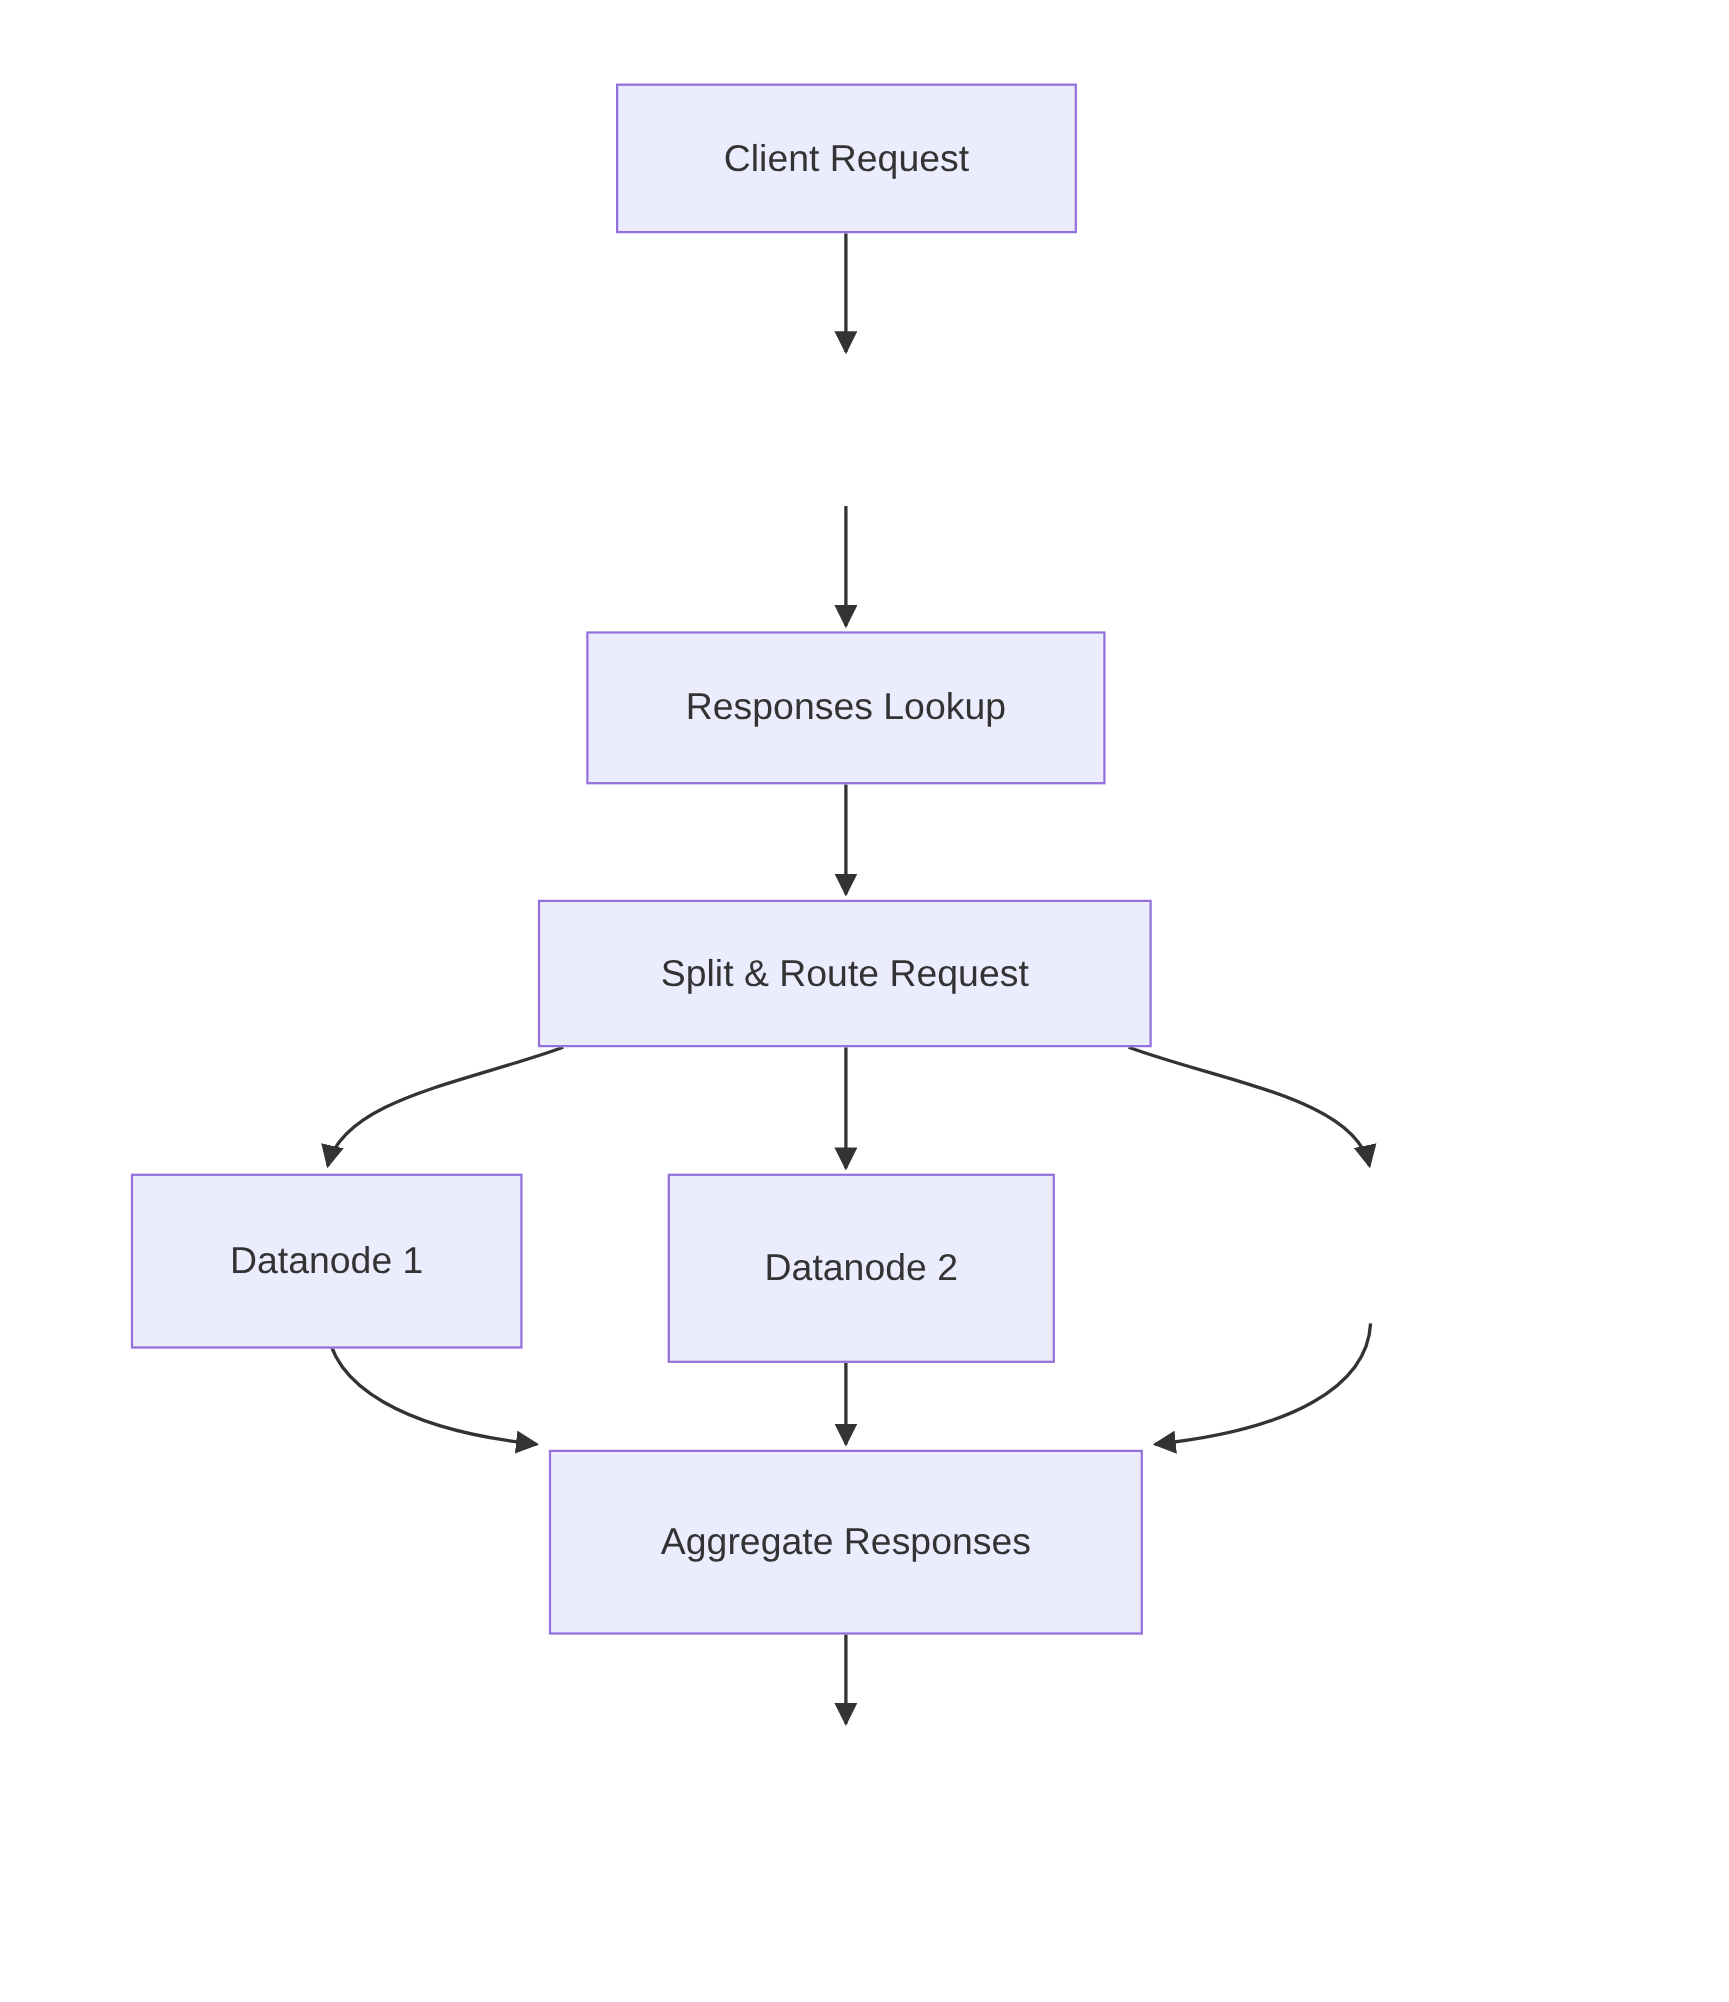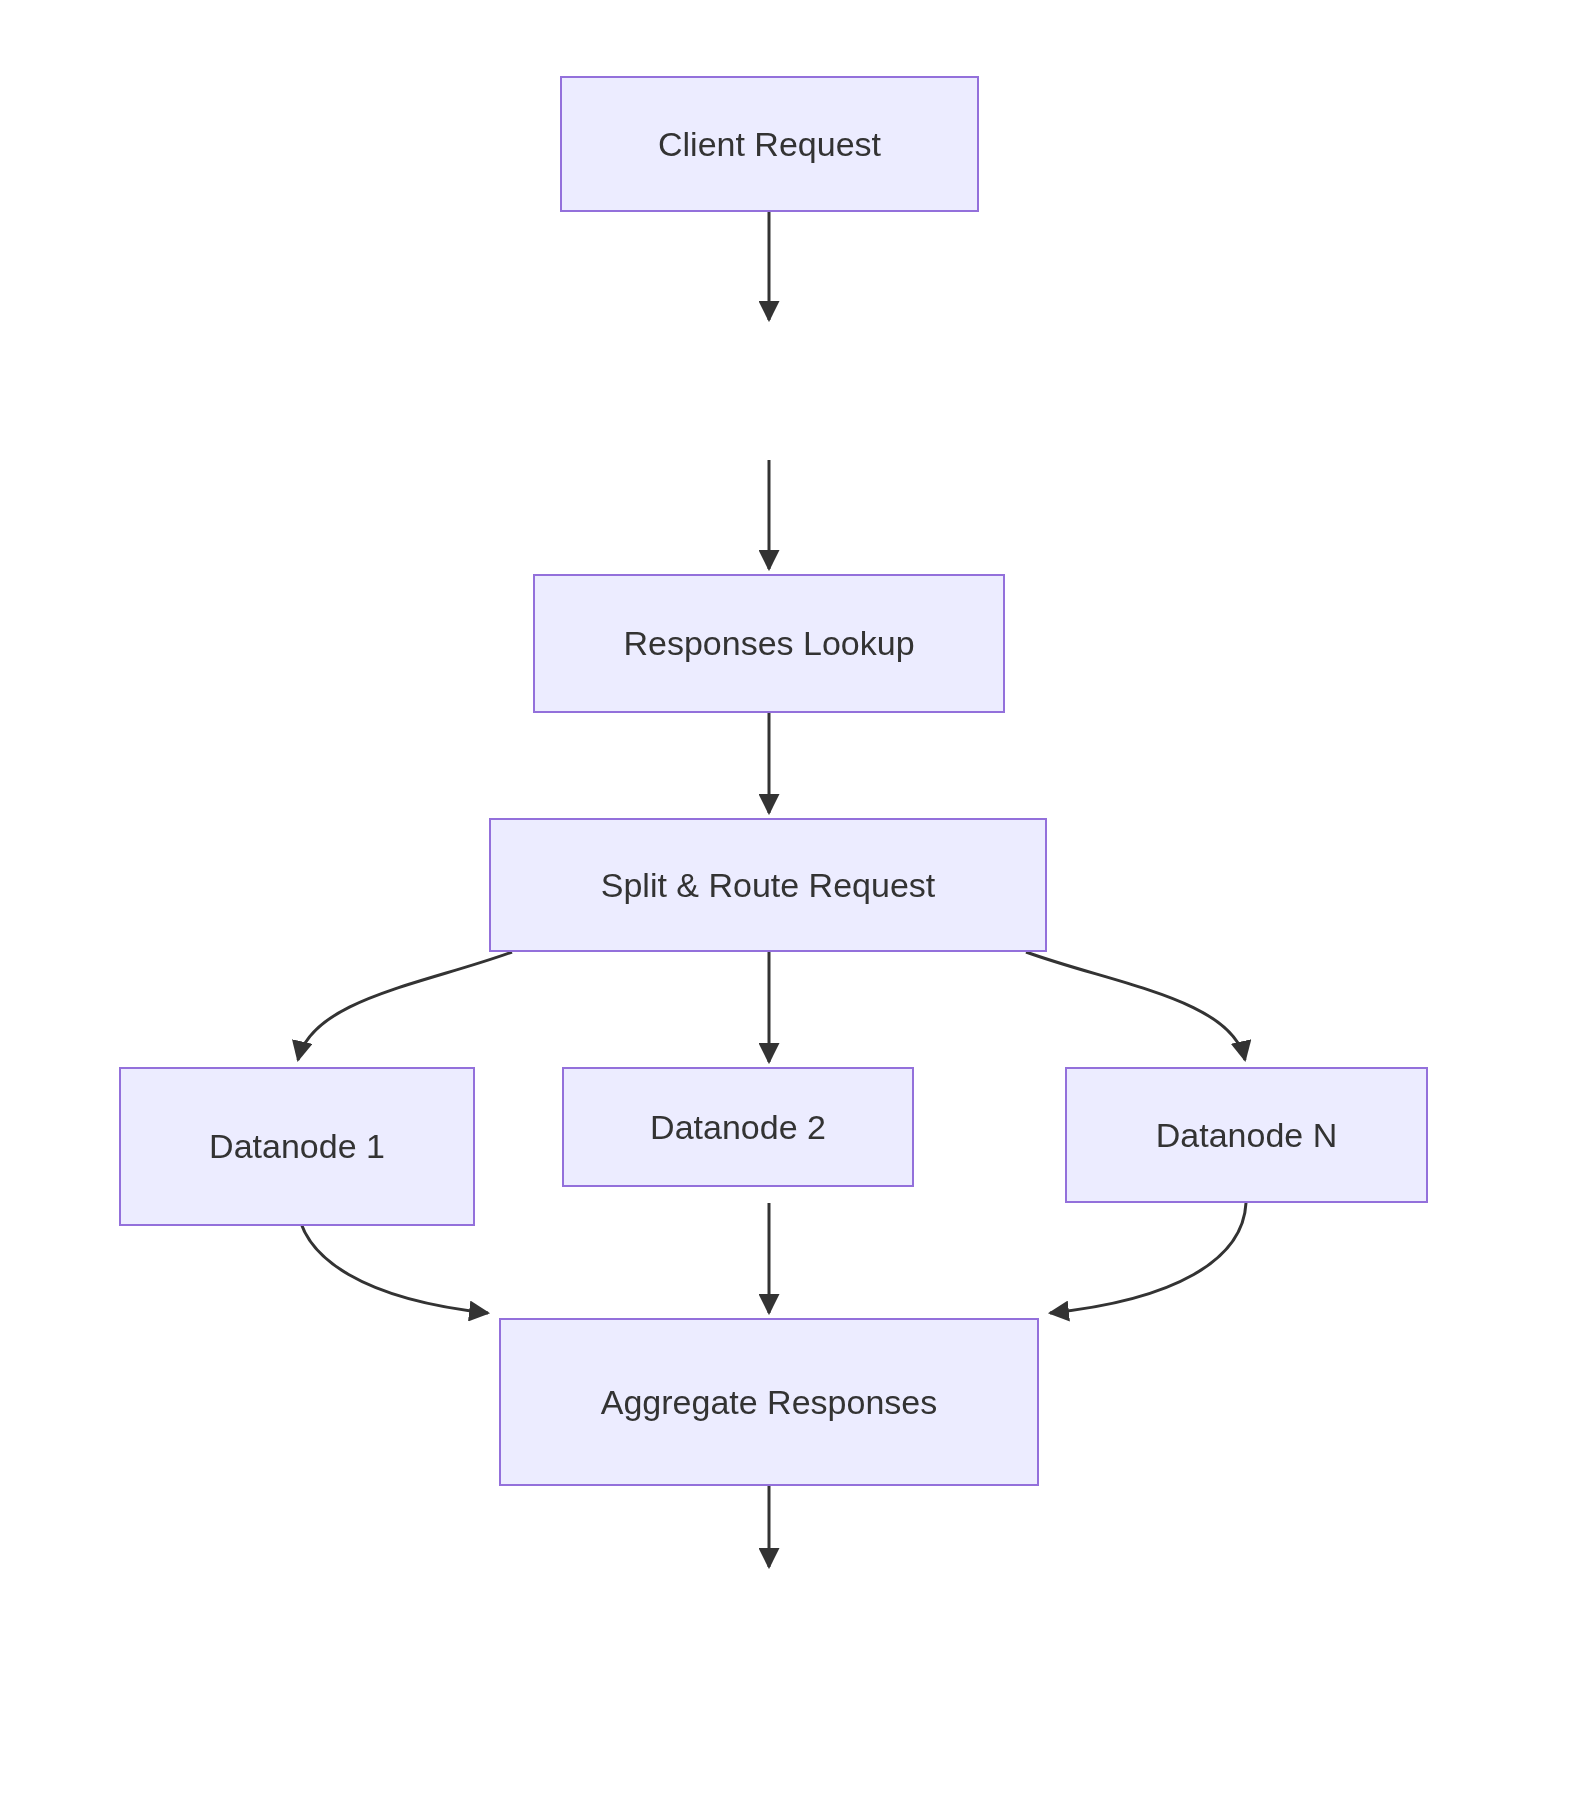--- a/index.html
+++ b/index.html
@@ -85,26 +85,23 @@
   </div>
 
   <div class="node" style="left:489px; top:818px; width:558px; height:134px;">
     <span class="node-label">Split &amp; Route Request</span>
   </div>
 
   <div class="node" style="left:119px; top:1067px; width:356px; height:159px;">
     <span class="node-label">Datanode 1</span>
   </div>
 
-  <div class="node" style="left:562px; top:1067px; width:352px; height:120px;">
+  <div class="node" style="left:607px; top:1067px; width:352px; height:172px;">
     <span class="node-label">Datanode 2</span>
   </div>
 
-  <div class="node" style="left:1065px; top:1067px; width:363px; height:136px;">
-    <span class="node-label">Datanode N</span>
-  </div>
 
   <div class="node" style="left:499px; top:1318px; width:540px; height:168px;">
     <span class="node-label">Aggregate Responses</span>
   </div>
 
 
 </div>
 
 </body></html>

